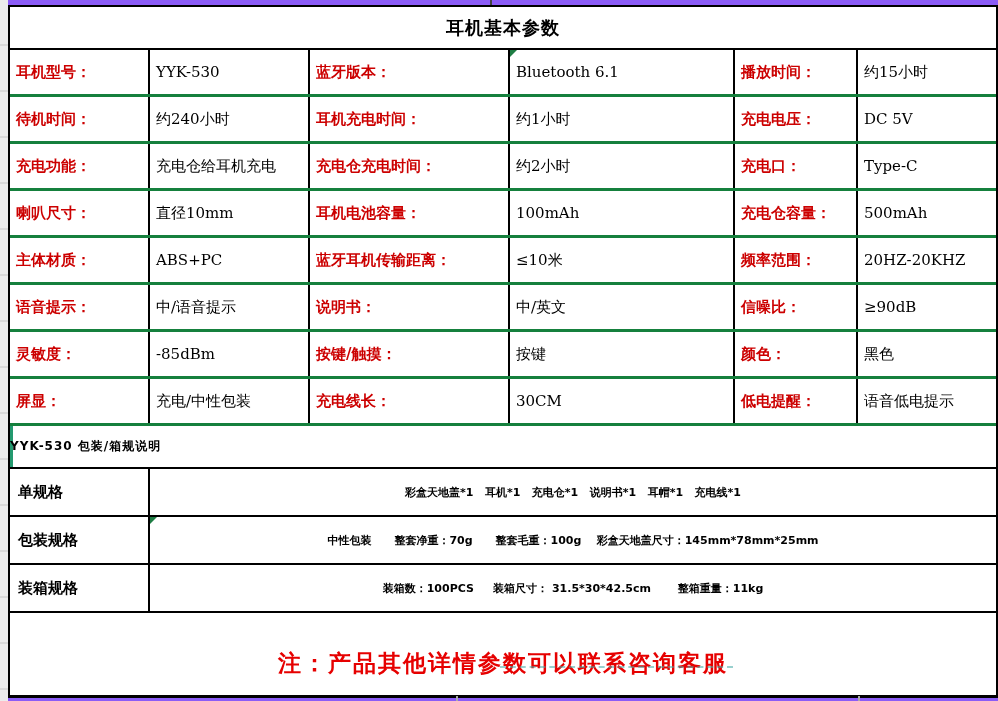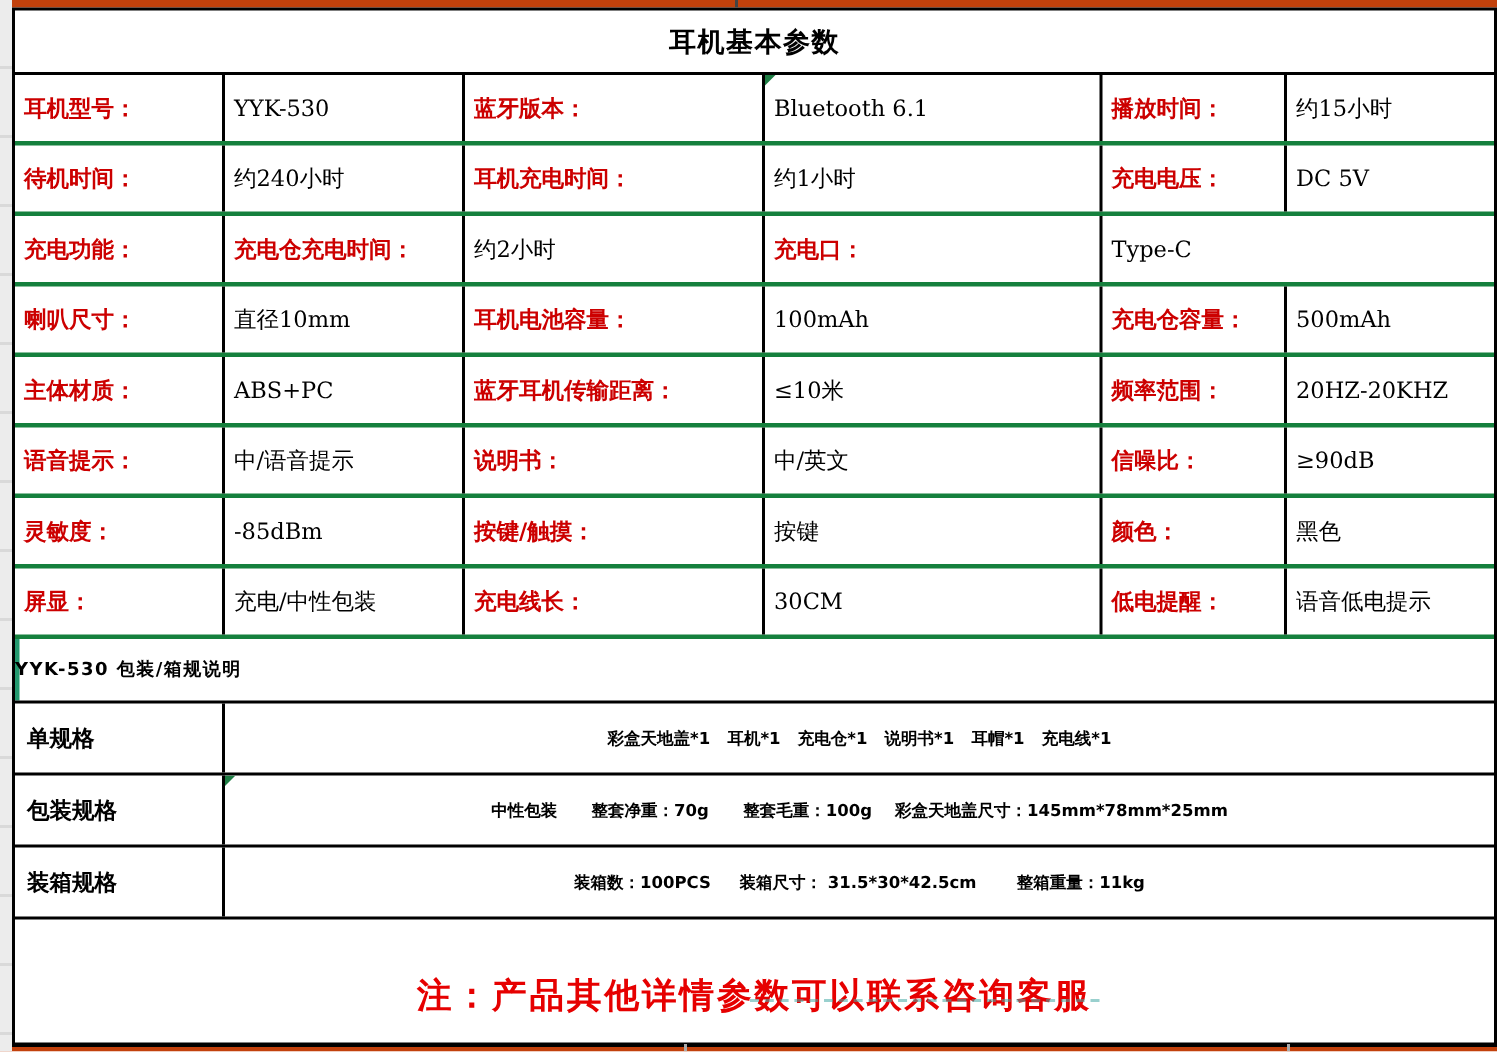--- a/index.html
+++ b/index.html
@@ -1,19 +1,19 @@
 <!DOCTYPE html>
 <html><head>
 <meta charset="utf-8">
 <style>
   * { margin:0; padding:0; box-sizing:border-box; }
   html,body { background:#fff; }
   body { font-family:"DejaVu Sans", sans-serif; }
   .screen {
-    position:relative; width:998px; height:701px; background:#c2410c; overflow:hidden;
+    position:relative; width:998px; height:701px; background:#8b5cf6; overflow:hidden;
   }
   
   .left-strip {
     position:absolute; left:0; top:0; width:8px; height:701px;
     background:#ececec;
     background-image:repeating-linear-gradient(to bottom, #ececec 0 44px, #d9d9d9 44px 46px);
   }
   
   .top-tick { position:absolute; left:490px; top:0; width:2px; height:5px; background:#444; }
   .bottom-tick-1 { position:absolute; left:456px; top:696px; width:2px; height:5px; background:#aaa; }
@@ -99,20 +99,21 @@
         <div class="param-row">
           <div class="cell cell-label">待机时间：</div>
           <div class="cell cell-value">约240小时</div>
           <div class="cell cell-label">耳机充电时间：</div>
           <div class="cell cell-value">约1小时</div>
           <div class="cell cell-label">充电电压：</div>
           <div class="cell cell-value">DC 5V</div>
         </div>
         <div class="param-row">
           <div class="cell cell-label">充电功能：</div>
+          <div class="cell cell-value">充电仓给耳机充电</div>
           <div class="cell cell-label">充电仓充电时间：</div>
           <div class="cell cell-value">约2小时</div>
           <div class="cell cell-label">充电口：</div>
           <div class="cell cell-value">Type-C</div>
         </div>
         <div class="param-row">
           <div class="cell cell-label">喇叭尺寸：</div>
           <div class="cell cell-value">直径10mm</div>
           <div class="cell cell-label">耳机电池容量：</div>
           <div class="cell cell-value">100mAh</div>

